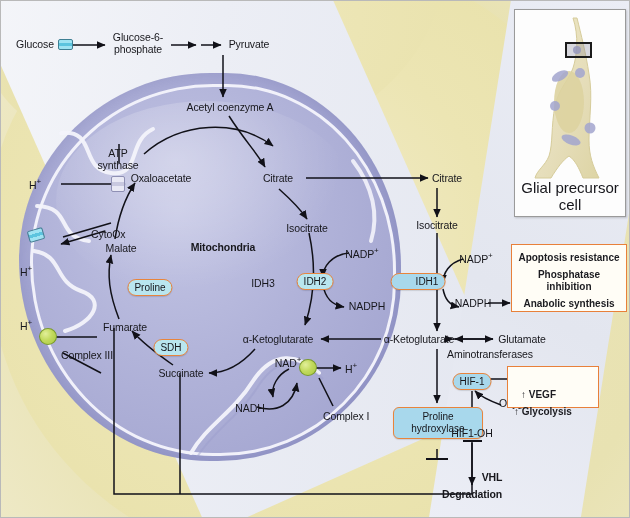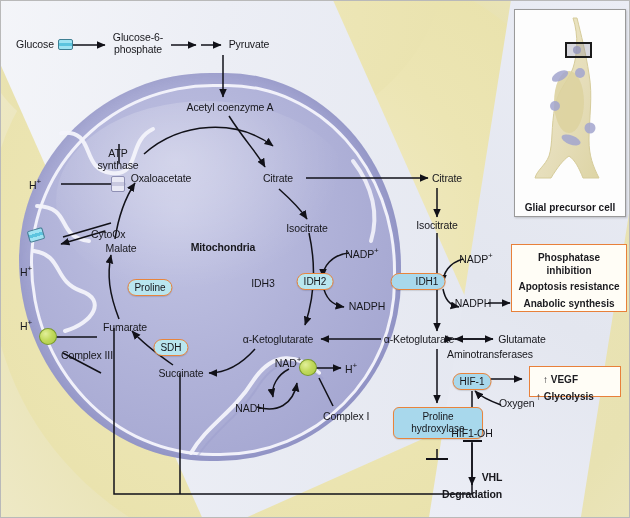--- a/index.html
+++ b/index.html
@@ -118,21 +118,21 @@
   .inset{
     position:absolute;left:513px;top:8px;width:112px;height:208px;
     background:#fdfdfd;
     border:1px solid #9a9a9a;
     box-shadow:1px 1px 2px rgba(0,0,0,.18);
     box-sizing:border-box;
     overflow:hidden;
   }
   .inset-cap{
     position:absolute;bottom:3px;left:0;width:100%;
-    text-align:center;font-size:10px;font-weight:bold;color:#17171c;
+    text-align:center;font-size:15px;font-weight:normal;color:#17171c;
   }
   .inset-cellwrap{position:absolute;left:0;top:0;width:100%;height:180px;}
 
   
   .prot{
     position:absolute;
     border:1px solid #3e7f93;
     border-radius:2px;
     box-sizing:border-box;
   }
@@ -338,29 +338,29 @@
   </div>
 
   <div class="pill blue" style="left:471px;top:372px;">HIF-1</div>
 
   <div class="lbl" style="left:498px;top:397px;">Oxygen</div>
   <div class="lbl c" style="left:471px;top:427px;">HIF1-OH</div>
   <div class="lbl c" style="left:491px;top:471px;font-weight:bold;">VHL</div>
   <div class="lbl c bold" style="left:471px;top:488px;">Degradation</div>
 
   <div class="obox" style="left:510px;top:243px;width:116px;height:68px;padding:5px 4px;">
+    <div class="row">Apoptosis resistance</div>
     <div class="row">
       <span>Phosphatase</span><br>
       <span>inhibition</span>
     </div>
-    <div class="row">Apoptosis resistance</div>
     <div class="row">Anabolic synthesis</div>
   </div>
 
-  <div class="obox" style="left:528px;top:365px;width:92px;height:31px;padding:5px 4px;text-align:left;">
+  <div class="obox" style="left:506px;top:365px;width:92px;height:41px;padding:20px 4px;text-align:left;">
     <div class="row" style="padding-left:9px;">↑ VEGF</div>
     <div class="row" style="padding-left:2px;">↑ Glycolysis</div>
   </div>
 
   <div class="inset">
     <div class="inset-cellwrap">
       <svg width="112" height="180" viewBox="0 0 112 180">
         <defs>
           <linearGradient id="gcell" x1="0" y1="0" x2="1" y2="1">
             <stop offset="0%" stop-color="#efe9c4"></stop>

